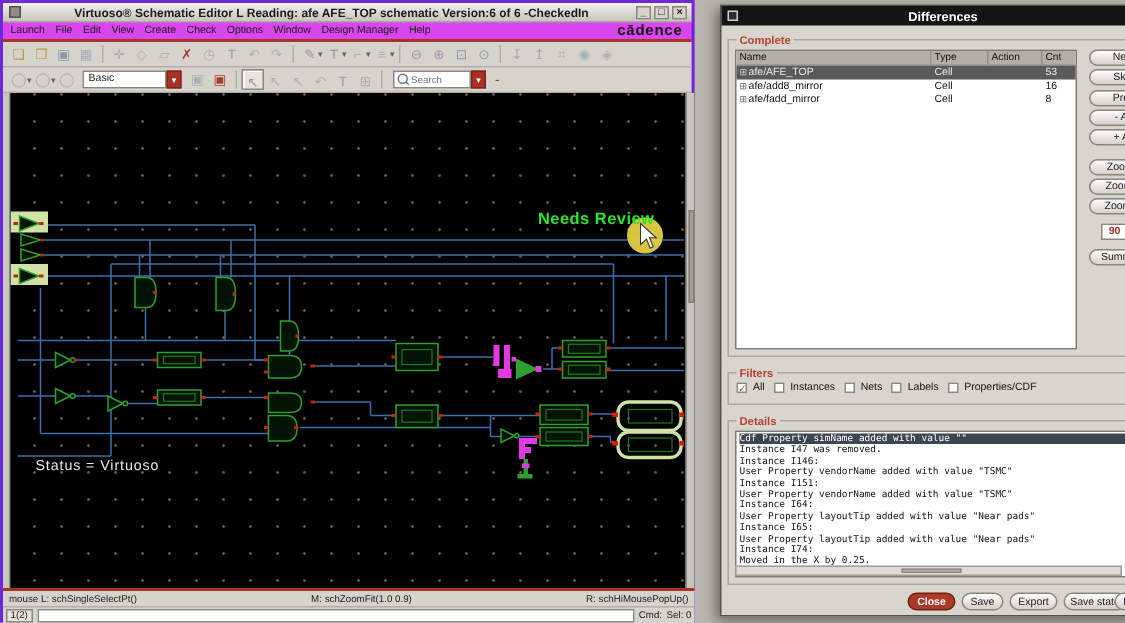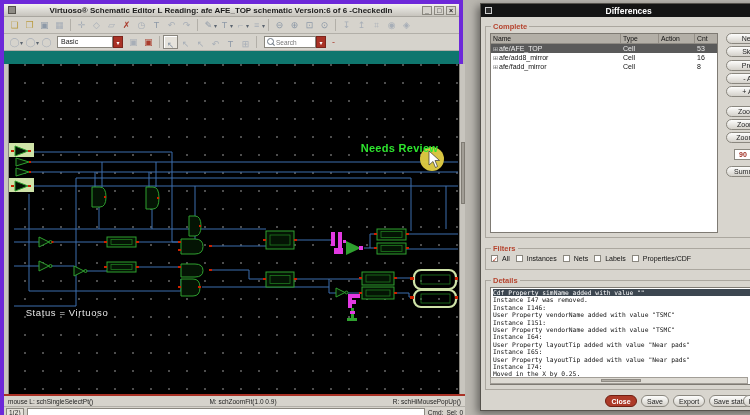--- a/index.html
+++ b/index.html
@@ -1,21 +1,21 @@
 <!DOCTYPE html>
 <html><head>
 <meta charset="utf-8">
 <style>
   * { margin:0; padding:0; box-sizing:border-box; }
   html,body { width:750px; height:415px; overflow:hidden; background:#b9b6af;
               font-family:"Liberation Sans", sans-serif; }
 
   
   #vwin { position:absolute; left:0; top:0; width:463px; height:415px;
-          background:#0f766e; border:4px solid #6d28d9; }
+          background:#d946ef; border:2px solid #6d28d9; }
   #vtitle { height:13px; display:flex; align-items:center;
             background:linear-gradient(#f2f1ed,#c7c4bd);
             border-bottom:1px solid #a9a69f; font-size:8px; font-weight:bold; color:#1a1a1a; }
   #vtitle .wicon { width:8px; height:8px; margin:0 4px; background:#8f8c85; border:1px solid #55524c; }
   #vtitle .ttl { flex:1; text-align:center; white-space:nowrap; overflow:hidden; }
   .winbtns { display:flex; gap:2px; margin-right:3px; }
   .winbtn { width:10px; height:9px; font-size:7px; line-height:8px; text-align:center;
             background:#d6d3cc; border:1px solid #8a877f; color:#222; }
   #vmenu { height:13px; display:flex; align-items:center; gap:7px; padding-left:5px;
            font-size:7px; color:#1a1a1a; border-bottom:2px solid #a93226; position:relative; }
@@ -144,20 +144,33 @@
   <div id="vtitle">
     <span class="wicon"></span>
     <span class="ttl">Virtuoso® Schematic Editor L Reading: afe AFE_TOP schematic Version:6 of 6 -CheckedIn</span>
     <span class="winbtns">
       <span class="winbtn">_</span>
       <span class="winbtn">□</span>
       <span class="winbtn">×</span>
     </span>
   </div>
 
+  <div id="vmenu">
+    <span class="mi">Launch</span>
+    <span class="mi">File</span>
+    <span class="mi">Edit</span>
+    <span class="mi">View</span>
+    <span class="mi">Create</span>
+    <span class="mi">Check</span>
+    <span class="mi">Options</span>
+    <span class="mi">Window</span>
+    <span class="mi">Design Manager</span>
+    <span class="mi">Help</span>
+    <span id="logo">cādence</span>
+  </div>
 
   <div class="tbar">
     <span class="ti gold">❏</span>
     <span class="ti gold">❐</span>
     <span class="ti">▣</span>
     <span class="ti dim">▦</span>
     <span class="tsep"></span>
     <span class="ti dim">✛</span>
     <span class="ti dim">◇</span>
     <span class="ti dim">▱</span>

